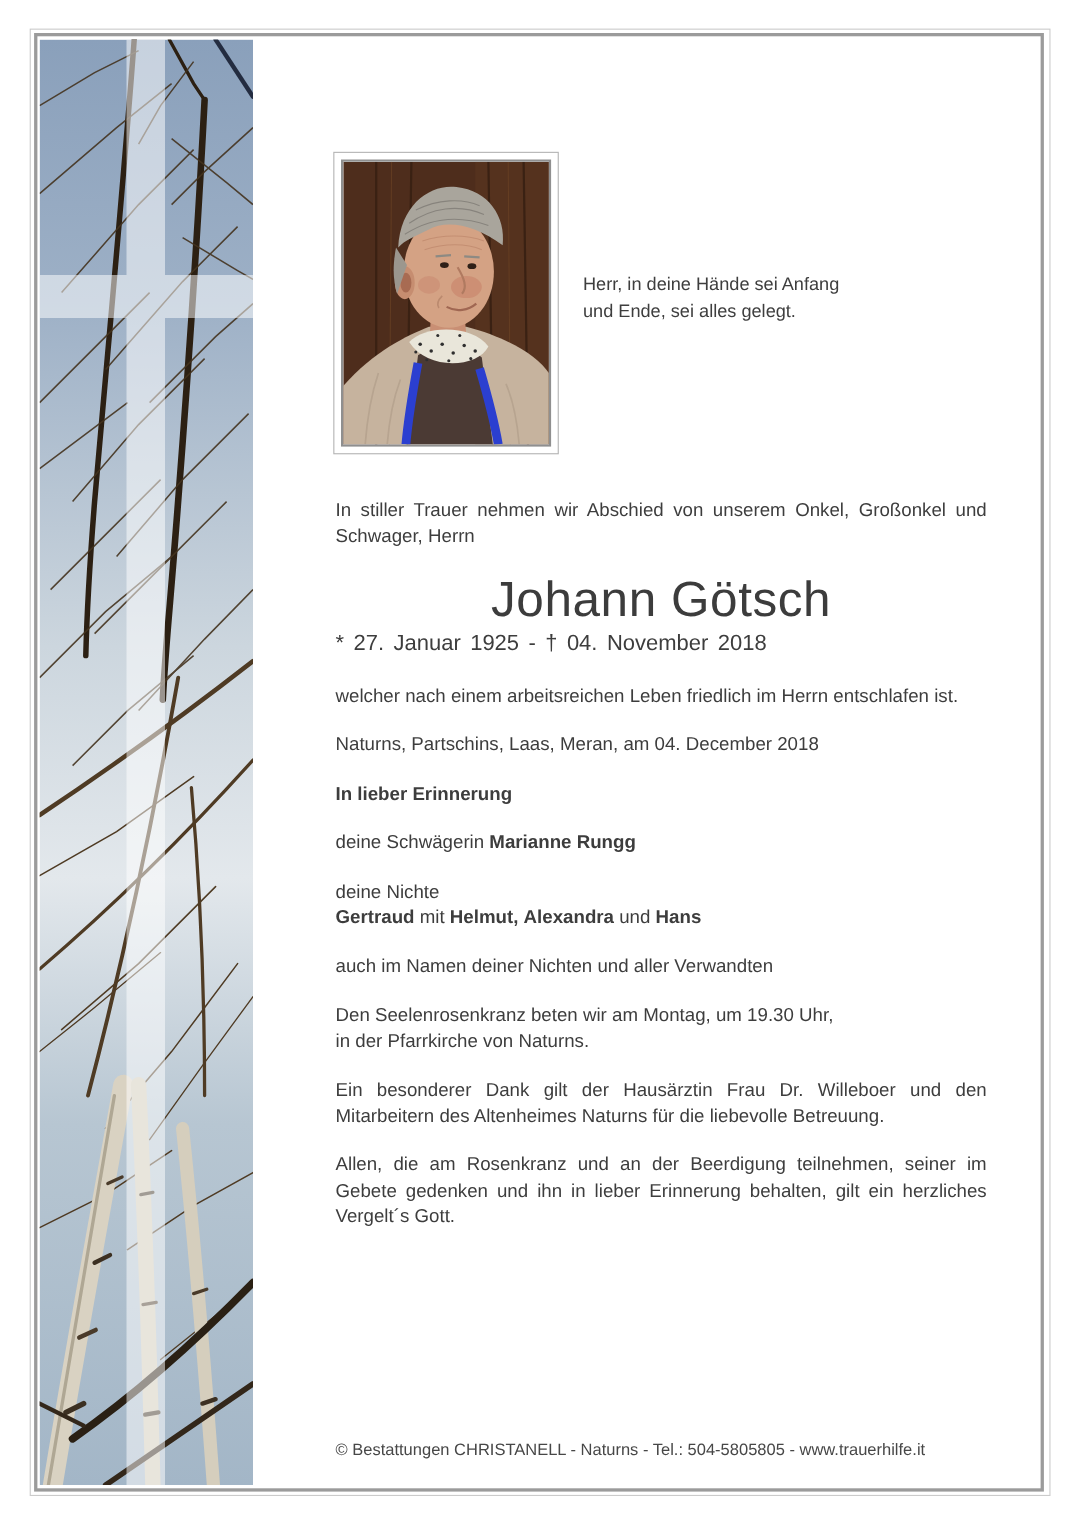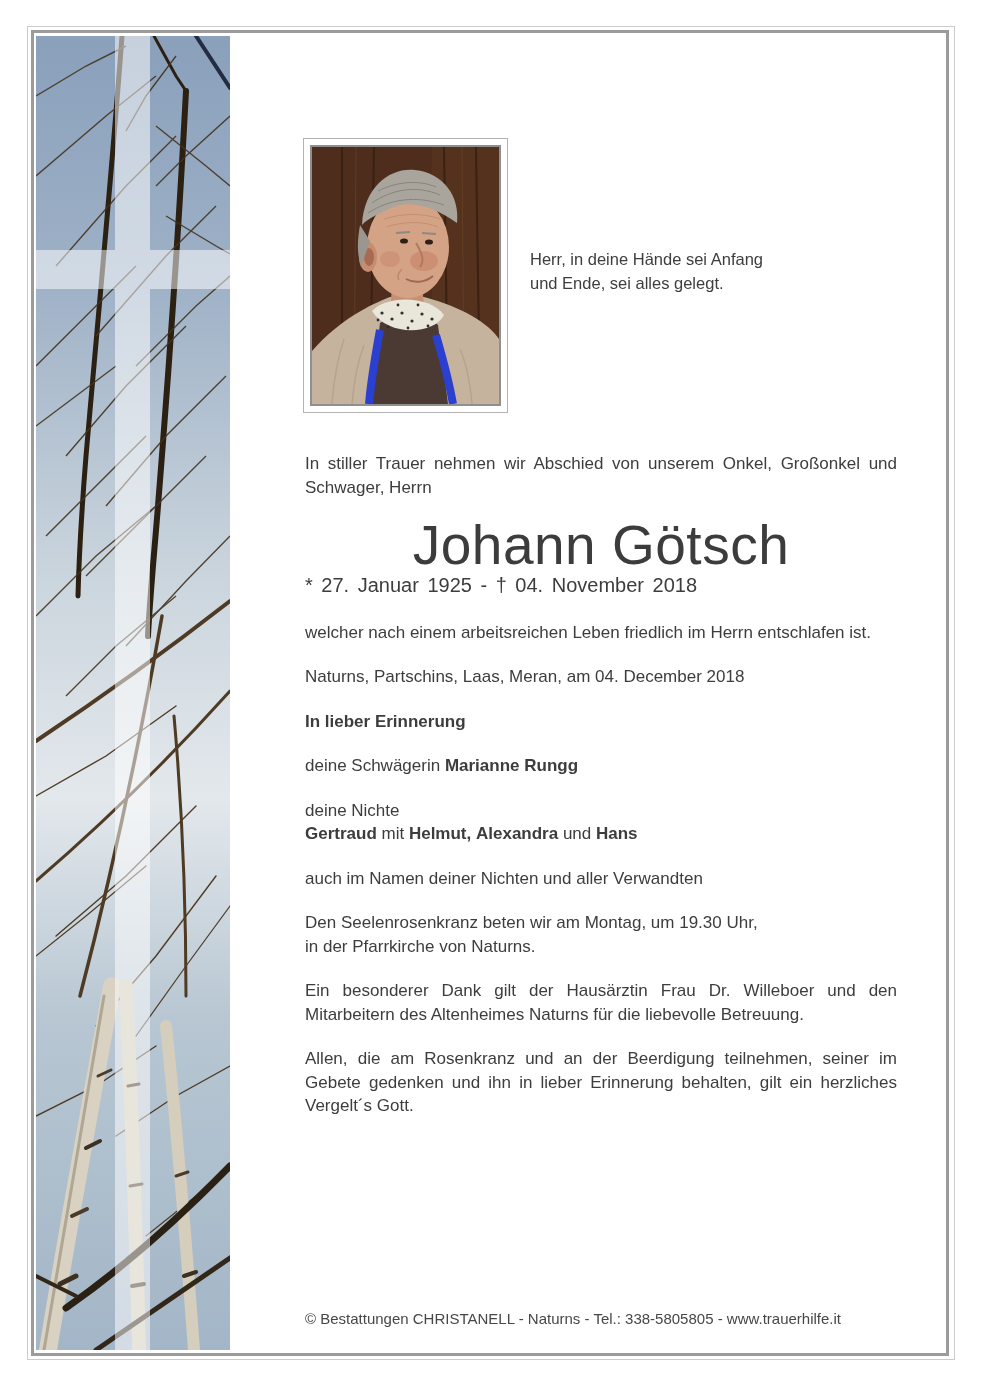--- a/index.html
+++ b/index.html
@@ -12,21 +12,21 @@
   .strip{position:absolute;left:36px;top:36px;width:194px;height:1314px;}
   .strip svg{display:block;width:100%;height:100%;}
   .photo-frame{position:absolute;left:303px;top:138px;width:205px;height:275px;
         background:#ffffff;border:1px solid #b3b3b3;padding:6px;box-sizing:border-box;}
   .photo-inner{width:100%;height:100%;border:2px solid #8f8f8f;box-sizing:border-box;overflow:hidden;}
   .photo-inner svg{display:block;width:100%;height:100%;}
   .quote{position:absolute;left:530px;top:247px;font-size:16.5px;line-height:24px;color:#3e3e3e;}
   .content{position:absolute;left:305px;top:452px;width:592px;font-size:17px;line-height:23.5px;color:#3d3d3d;}
   .content p{margin:0 0 21px 0;}
   .justify{text-align:justify;}
-  .deceased-name{font-size:55px;line-height:50px;font-weight:400;letter-spacing:0.5px;
+  .deceased-name{font-size:45px;line-height:50px;font-weight:400;letter-spacing:0.5px;
         text-align:center;margin:12px 0 4px 0;color:#3c3c3c;}
   .life-dates{font-size:20px;word-spacing:3px;margin:0 0 23px 0;}
   .bold{font-weight:bold;}
   .footer{position:absolute;left:305px;top:1310px;font-size:15px;color:#474747;}
 </style>
 </head>
 <body>
 
 <div class="page">
 
@@ -227,15 +227,15 @@
     <p>
       <span>Den Seelenrosenkranz beten wir am Montag, um 19.30 Uhr,</span><br>
       <span>in der Pfarrkirche von Naturns.</span>
     </p>
 
     <p class="justify">Ein besonderer Dank gilt der Hausärztin Frau Dr. Willeboer und den Mitarbeitern des Altenheimes Naturns für die liebevolle Betreuung.</p>
 
     <p class="justify">Allen, die am Rosenkranz und an der Beerdigung teilnehmen, seiner im Gebete gedenken und ihn in lieber Erinnerung behalten, gilt ein herzliches Vergelt´s Gott.</p>
   </div>
 
-  <div class="footer">© Bestattungen CHRISTANELL - Naturns - Tel.: 338-5805805 - www.trauerhilfe.it</div>
+  <div class="footer">© Bestattungen CHRISTANELL - Naturns - Tel.: 504-5805805 - www.trauerhilfe.it</div>
 
 </div>
 
 </body></html>

